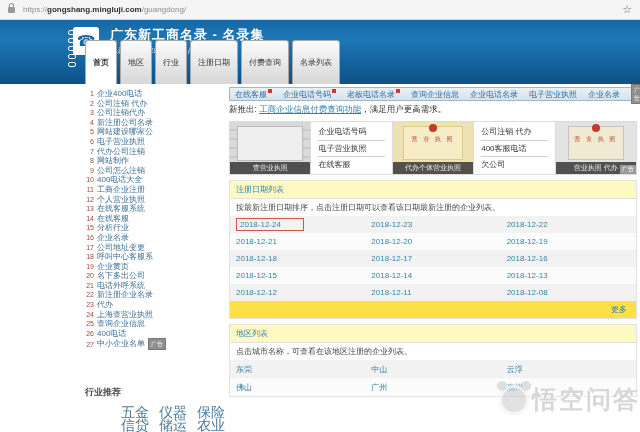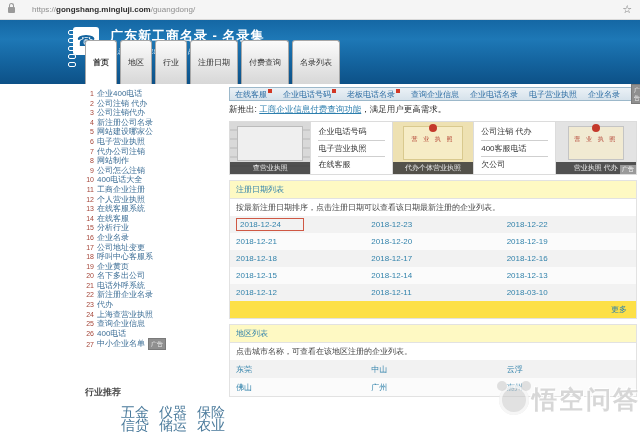--- a/index.html
+++ b/index.html
@@ -1,39 +1,39 @@
 <!DOCTYPE html>
 <html><head>
 <meta charset="utf-8">
 <style>
   html,body{margin:0;padding:0;background:#fff;}
   .screen{position:relative;width:640px;height:432px;overflow:hidden;background:#fff;
           font-family:"Liberation Sans","DejaVu Sans",sans-serif;}
 
   
   .browser-bar{height:20px;background:#f5f5f5;border-bottom:1px solid #d9d9d9;
-               display:flex;align-items:center;padding:0 8px;box-sizing:border-box;gap:17px;}
+               display:flex;align-items:center;padding:0 8px;box-sizing:border-box;gap:8px;}
   .lock-icon{width:7px;height:6px;background:#9a9a9a;border-radius:1px;position:relative;flex:none;}
   .lock-icon::before{content:"";position:absolute;top:-4px;left:1px;width:3px;height:4px;
                border:1px solid #9a9a9a;border-bottom:none;border-radius:3px 3px 0 0;}
   .url{font-size:8px;color:#8d8d8d;white-space:nowrap;}
   .url .host{color:#2f2f2f;font-weight:bold;}
   .star-icon{margin-left:auto;color:#767676;font-size:11px;line-height:11px;}
 
   
   .header{height:64px;background:linear-gradient(180deg,#1467a4 0%,#1e78b6 30%,#14649f 65%,#0d5187 100%);
           position:relative;color:#fff;box-sizing:border-box;}
   .brand{position:absolute;left:68px;top:7px;display:flex;gap:8px;}
   .logo{position:relative;width:34px;height:30px;flex:none;}
   .logo .rings{position:absolute;left:0;top:3px;display:flex;flex-direction:column;gap:3px;}
   .logo .ring{width:6px;height:3px;border:1px solid #fff;border-radius:2px;}
   .logo .book{position:absolute;left:5px;top:0;width:26px;height:28px;background:#fff;
               border-radius:3px;display:flex;align-items:center;justify-content:center;
               color:#14649f;font-size:15px;}
-  .htext{display:flex;flex-direction:column;justify-content:center;}
+  .htext{display:flex;flex-direction:column;}
   .title{font-size:13px;font-weight:bold;letter-spacing:1px;line-height:16px;}
   .updated{font-size:7px;font-style:italic;color:#d9eaf6;margin-top:3px;}
 
   
   .tabs{position:absolute;left:85px;bottom:0;display:flex;gap:3px;}
   .tab{background:linear-gradient(#fbfbfb,#d7d7d7);border:1px solid #a7a7a7;border-bottom:none;
        border-radius:3px 3px 0 0;font-size:8px;color:#333;padding:16px 7px;cursor:default;white-space:nowrap;}
   .tab.active{background:#fff;font-weight:bold;}
 
   
@@ -273,21 +273,21 @@
               <div class="tcell"><a href="#">2018-12-16</a></div>
             </div>
             <div class="trow">
               <div class="tcell"><a href="#">2018-12-15</a></div>
               <div class="tcell"><a href="#">2018-12-14</a></div>
               <div class="tcell"><a href="#">2018-12-13</a></div>
             </div>
             <div class="trow">
               <div class="tcell"><a href="#">2018-12-12</a></div>
               <div class="tcell"><a href="#">2018-12-11</a></div>
-              <div class="tcell"><a href="#">2018-03-10</a></div>
+              <div class="tcell"><a href="#">2018-12-08</a></div>
             </div>
           </div>
         <div class="more-row"><a href="#">更多</a></div>
       </div>
 
       <div class="secbox">
         <div class="sechead">地区列表</div>
         <div class="secdesc">点击城市名称，可查看在该地区注册的企业列表。</div>
         <div class="tbody rbody" id="region-table">
             <div class="trow">

